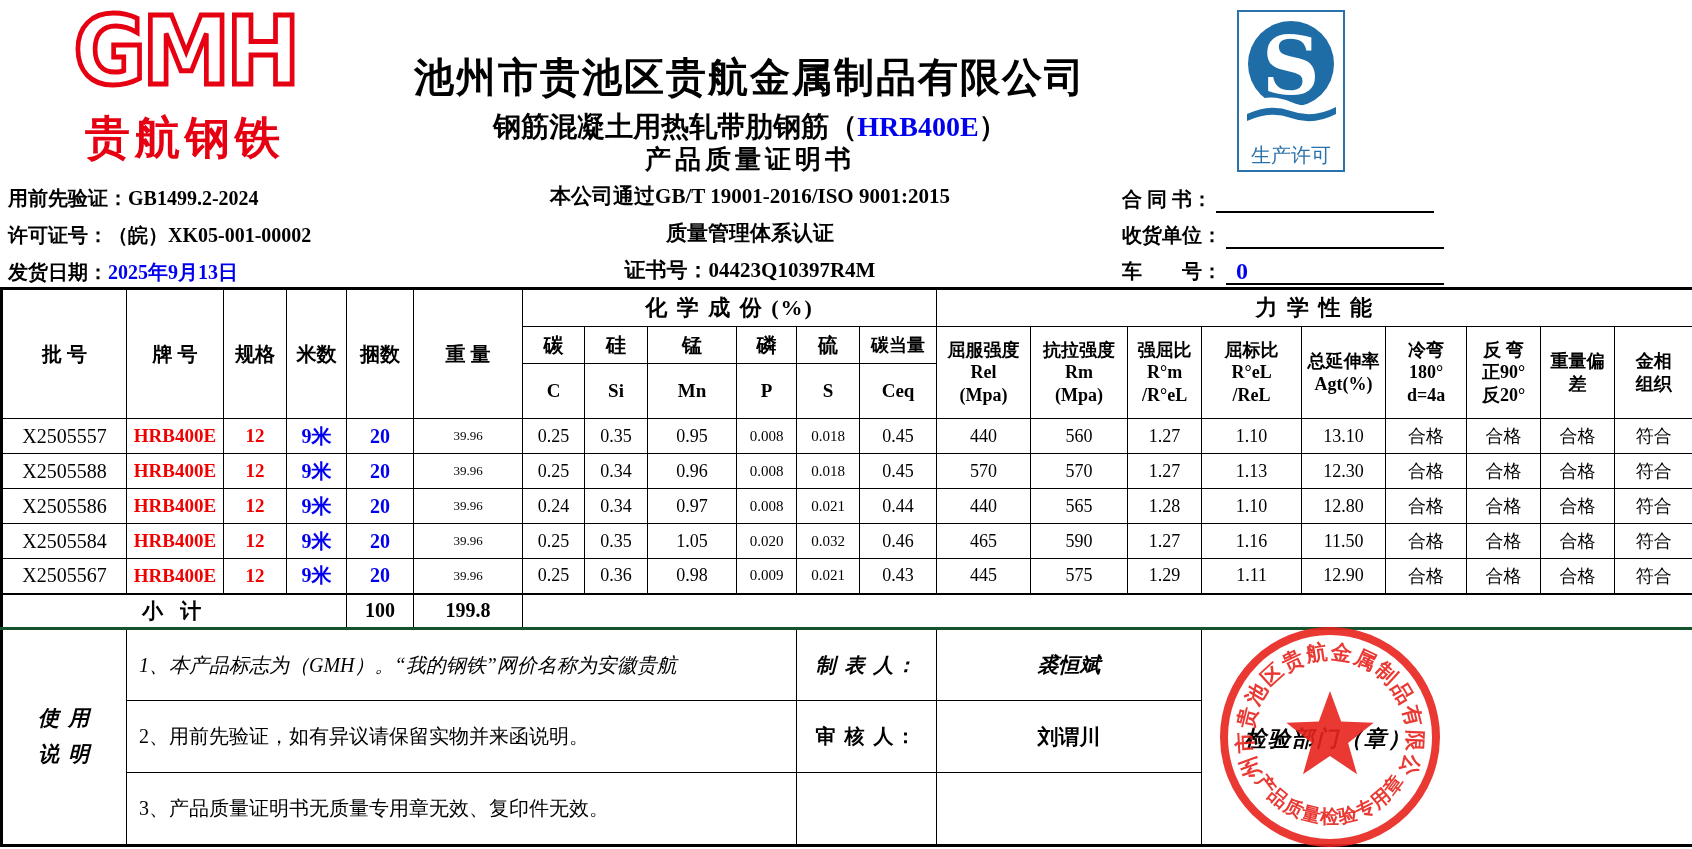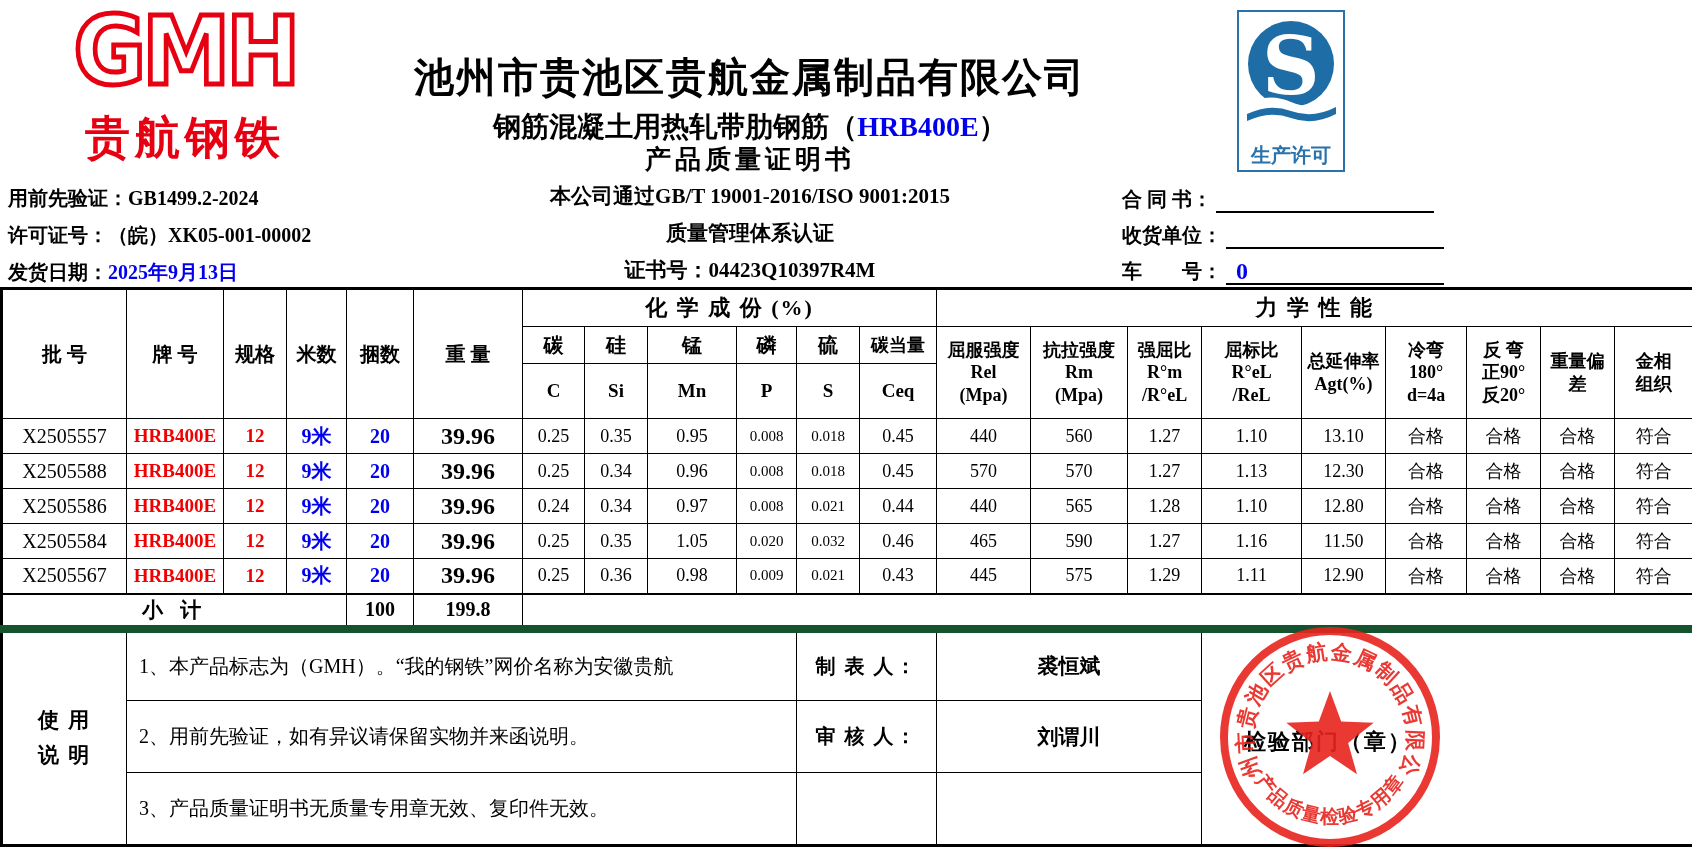--- a/index.html
+++ b/index.html
@@ -31,49 +31,49 @@
   .info-left .row { height:37px; line-height:34px; }
   .info-right { position:absolute; left:1122px; top:186px; font-size:20px; font-weight:bold; }
   .info-right .row { height:36px; }
   .fill-line { display:inline-block; width:208px; border-bottom:2px solid #000; height:25px;
                vertical-align:bottom; margin-left:4px; font-size:24px; font-weight:bold;
                color:#0000ee; padding-left:10px; line-height:26px; }
 
   
   .qs-box { position:absolute; left:1237px; top:10px; width:104px; height:158px;
             border:2px solid #2a72ab; text-align:center; background:#fff; }
-  .qs-caption { color:#2a72ab; font-size:20px; font-weight:bold; margin-top:0px; }
+  .qs-caption { color:#2a72ab; font-size:20px; font-weight:normal; margin-top:0px; }
 
   
   table.main { position:absolute; left:0; top:287px; width:1692px; border-collapse:collapse;
                table-layout:fixed; border:3px solid #000;
                font-family:"Liberation Serif","DejaVu Serif",serif; }
   .main td { border:1px solid #000; text-align:center; vertical-align:middle; padding:0; overflow:hidden; }
   .hd { font-weight:bold; font-size:20px; }
   .group { font-size:22px; font-weight:bold; letter-spacing:2px; }
   .pre { white-space:pre-line; line-height:1.25; }
   .mech-hd { font-size:18px; }
   .sym { font-size:19px; font-weight:bold; }
   .h1 { height:38px; } .h2 { height:37px; } .h3 { height:55px; }
   #data-rows tr { height:35px; }
   .c0 { color:#000000; font-size:20px; }
   .c1,.c2 { color:#f00000; font-weight:bold; font-size:19px; }
   .c3,.c4 { color:#0000ee; font-weight:bold; font-size:20px; }
-  .c5 { font-weight:bold; font-size:24px; }
+  .c5 { font-weight:normal; font-size:13px; }
   .c6,.c7,.c8,.c11,.c12,.c13,.c14,.c15,.c16 { font-size:18px; }
   .c9,.c10 { font-size:15px; }
   .c17,.c18,.c19,.c20 { font-size:18px; }
   .subtotal { height:35px; }
   .subtotal td { border-top:2px solid #000; }
   .sub-label { font-weight:bold; font-size:21px; letter-spacing:6px; }
   .sub-num { font-weight:bold; font-size:20px; }
 
   
   .b1 { height:72px; } .b2 { height:72px; } .b3 { height:73px; }
-  .b1 td { border-top:8px solid #14532d; }
+  .b1 td { border-top:3px solid #14532d;font-style:italic; }
   .usage { font-weight:bold; font-size:21px; letter-spacing:2px; line-height:1.7; }
   .note { text-align:left !important; padding-left:12px !important; font-size:20px; }
   .flabel { font-weight:bold; font-size:20px; letter-spacing:2px; }
   .fname { font-weight:bold; font-size:21px; }
   .seal-cell { position:relative; }
   .dept { position:absolute; left:42px; top:94px; font-weight:bold; font-size:22px; letter-spacing:2px; }
 
   .seal-svg { position:absolute; left:1213px; top:620px; pointer-events:none; }
 </style>
 </head>

